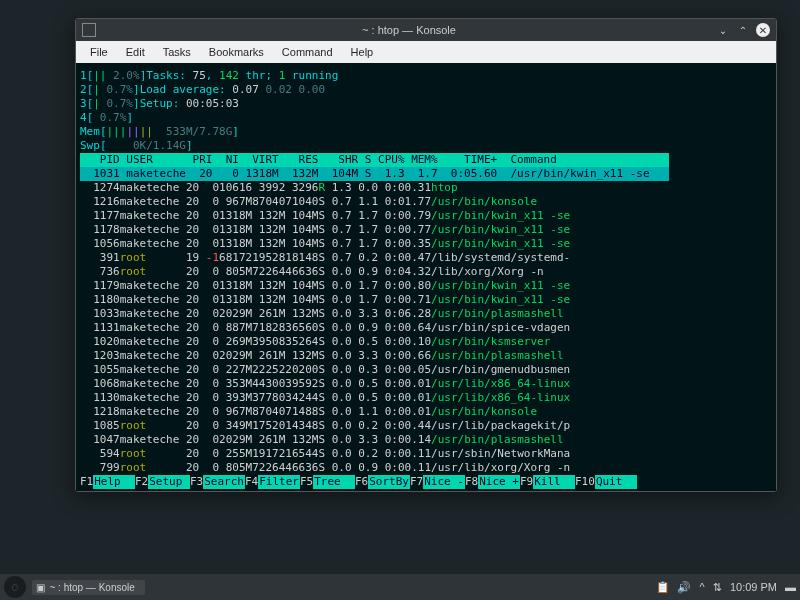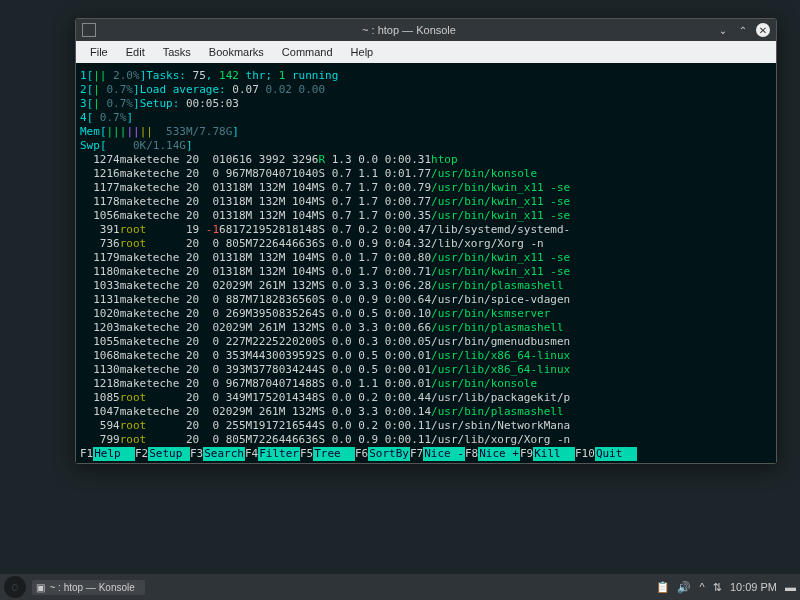--- a/index.html
+++ b/index.html
@@ -53,20 +53,22 @@
     <span>Help</span>
   </div>
   <div class="term" id="term">
       <div class="row">  <span class="cyan">1</span>  <span class="cyan">[</span><span class="green">||</span>                          <span class="dim"> 2.0%</span><span class="cyan">]</span>   <span class="cyan">Tasks: </span><span class="white">75</span><span class="cyan">, </span><span class="green">142</span><span class="cyan"> thr; </span><span class="green">1</span><span class="cyan"> running</span></div>
       <div class="row">  <span class="cyan">2</span>  <span class="cyan">[</span><span class="green">|</span>                           <span class="dim"> 0.7%</span><span class="cyan">]</span>   <span class="cyan">Load average: </span><span class="white">0.07</span><span class="dim"> 0.02 0.00</span></div>
       <div class="row">  <span class="cyan">3</span>  <span class="cyan">[</span><span class="green">|</span>                           <span class="dim"> 0.7%</span><span class="cyan">]</span>   <span class="cyan">Setup: </span><span class="white">00:05:03</span></div>
       <div class="row">  <span class="cyan">4</span>  <span class="cyan">[</span><span class="green"></span>                            <span class="dim"> 0.7%</span><span class="cyan">]</span>   </div>
       <div class="row">  <span class="cyan">Mem</span><span class="cyan">[</span><span class="green">|||</span><span class="mag">||</span><span class="yellow">||</span>                  <span class="dim">  533M/7.78G</span><span class="cyan">]</span></div>
       <div class="row">  <span class="cyan">Swp</span><span class="cyan">[</span>                         <span class="dim">    0K/1.14G</span><span class="cyan">]</span></div>
       <div class="row"> </div>
+      <div class="row"><span class="hdrbar">   PID USER      PRI  NI  VIRT   RES   SHR S CPU% MEM%    TIME+  Command                 </span></div>
+      <div class="row"><span class="selrow">  1031 maketeche  20   0 1318M  132M  104M S  1.3  1.7  0:05.60  /usr/bin/kwin_x11 -se   </span></div>
       <div class="row"><span class="white">  1274</span> <span class="white">maketeche</span> <span class="white"> 20</span> <span class="white">  0</span> <span class="white">10616</span> <span class="white"> 3992</span> <span class="white"> 3296</span> <span class="green">R</span> <span class="white"> 1.3</span> <span class="white"> 0.0</span> <span class="white"> 0:00.31</span>  <span class="green">htop</span></div>
       <div class="row"><span class="white">  1216</span> <span class="white">maketeche</span> <span class="white"> 20</span> <span class="white">  0</span> <span class="white"> 967M</span> <span class="white">87040</span> <span class="white">71040</span> <span class="white">S</span> <span class="white"> 0.7</span> <span class="white"> 1.1</span> <span class="white"> 0:01.77</span>  <span class="green">/usr/bin/konsole</span></div>
       <div class="row"><span class="white">  1177</span> <span class="white">maketeche</span> <span class="white"> 20</span> <span class="white">  0</span> <span class="white">1318M</span> <span class="white"> 132M</span> <span class="white"> 104M</span> <span class="white">S</span> <span class="white"> 0.7</span> <span class="white"> 1.7</span> <span class="white"> 0:00.79</span>  <span class="green">/usr/bin/kwin_x11 -se</span></div>
       <div class="row"><span class="white">  1178</span> <span class="white">maketeche</span> <span class="white"> 20</span> <span class="white">  0</span> <span class="white">1318M</span> <span class="white"> 132M</span> <span class="white"> 104M</span> <span class="white">S</span> <span class="white"> 0.7</span> <span class="white"> 1.7</span> <span class="white"> 0:00.77</span>  <span class="green">/usr/bin/kwin_x11 -se</span></div>
       <div class="row"><span class="white">  1056</span> <span class="white">maketeche</span> <span class="white"> 20</span> <span class="white">  0</span> <span class="white">1318M</span> <span class="white"> 132M</span> <span class="white"> 104M</span> <span class="white">S</span> <span class="white"> 0.7</span> <span class="white"> 1.7</span> <span class="white"> 0:00.35</span>  <span class="green">/usr/bin/kwin_x11 -se</span></div>
       <div class="row"><span class="white">   391</span> <span class="yellow">root     </span> <span class="white"> 19</span> <span class="red"> -1</span> <span class="white">68172</span> <span class="white">19528</span> <span class="white">18148</span> <span class="white">S</span> <span class="white"> 0.7</span> <span class="white"> 0.2</span> <span class="white"> 0:00.47</span>  <span class="white">/lib/systemd/systemd-</span></div>
       <div class="row"><span class="white">   736</span> <span class="yellow">root     </span> <span class="white"> 20</span> <span class="white">  0</span> <span class="white"> 805M</span> <span class="white">72264</span> <span class="white">46636</span> <span class="white">S</span> <span class="white"> 0.0</span> <span class="white"> 0.9</span> <span class="white"> 0:04.32</span>  <span class="white">/lib/xorg/Xorg -n</span></div>
       <div class="row"><span class="white">  1179</span> <span class="white">maketeche</span> <span class="white"> 20</span> <span class="white">  0</span> <span class="white">1318M</span> <span class="white"> 132M</span> <span class="white"> 104M</span> <span class="white">S</span> <span class="white"> 0.0</span> <span class="white"> 1.7</span> <span class="white"> 0:00.80</span>  <span class="green">/usr/bin/kwin_x11 -se</span></div>
       <div class="row"><span class="white">  1180</span> <span class="white">maketeche</span> <span class="white"> 20</span> <span class="white">  0</span> <span class="white">1318M</span> <span class="white"> 132M</span> <span class="white"> 104M</span> <span class="white">S</span> <span class="white"> 0.0</span> <span class="white"> 1.7</span> <span class="white"> 0:00.71</span>  <span class="green">/usr/bin/kwin_x11 -se</span></div>
       <div class="row"><span class="white">  1033</span> <span class="white">maketeche</span> <span class="white"> 20</span> <span class="white">  0</span> <span class="white">2029M</span> <span class="white"> 261M</span> <span class="white"> 132M</span> <span class="white">S</span> <span class="white"> 0.0</span> <span class="white"> 3.3</span> <span class="white"> 0:06.28</span>  <span class="green">/usr/bin/plasmashell</span></div>

